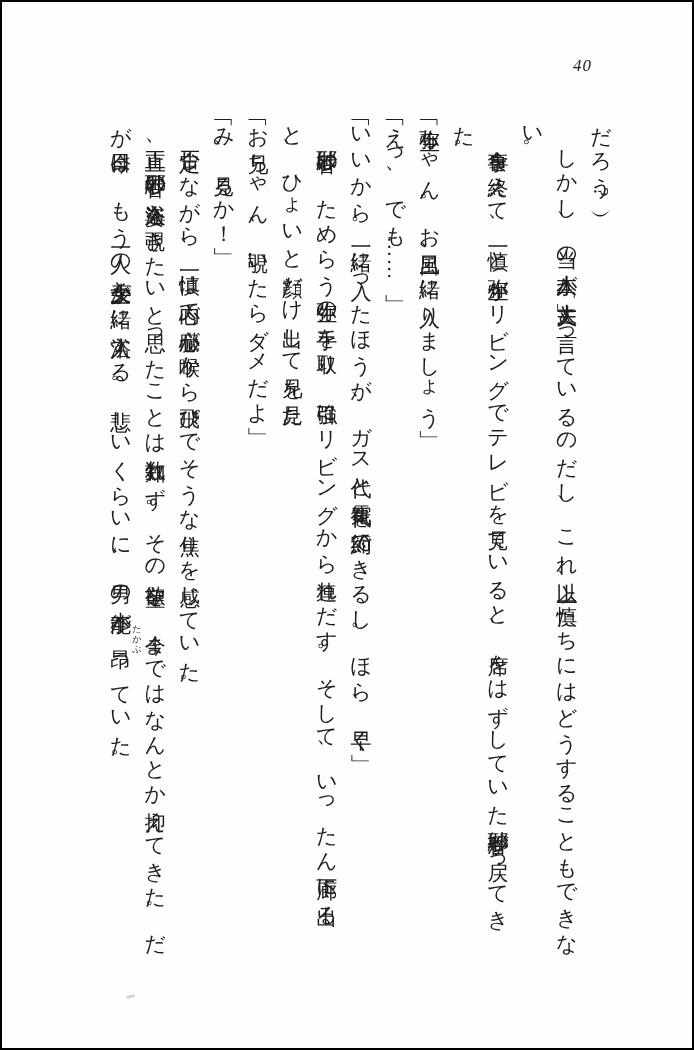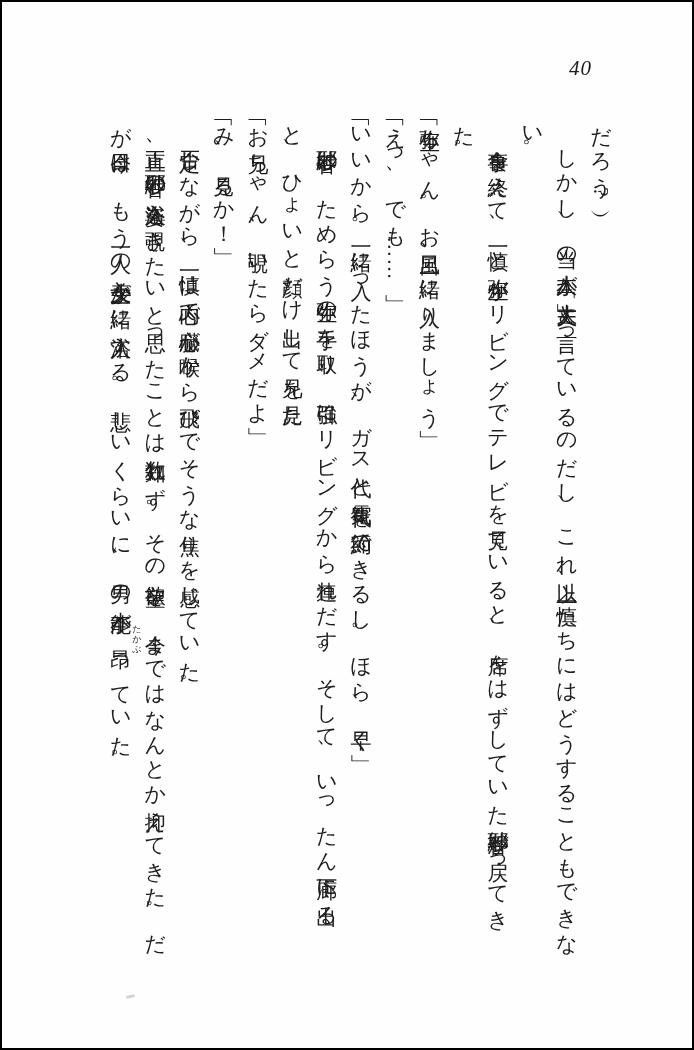--- a/index.html
+++ b/index.html
@@ -15,21 +15,21 @@
     background: #fefefe;
     border: 2px solid #000;
     box-sizing: border-box;
     overflow: hidden;
     font-family: "Liberation Serif", "DejaVu Serif", serif;
   }
   .page-number {
     position: absolute;
     top: 54px;
     right: 100px;
-    font-size: 21px;
+    font-size: 17px;
     font-style: italic;
     color: #1c1c1c;
     letter-spacing: 1px;
   }
   .text-area {
     position: absolute;
     top: 110px;
     right: 74px;
     height: 846px;
     writing-mode: vertical-rl;

